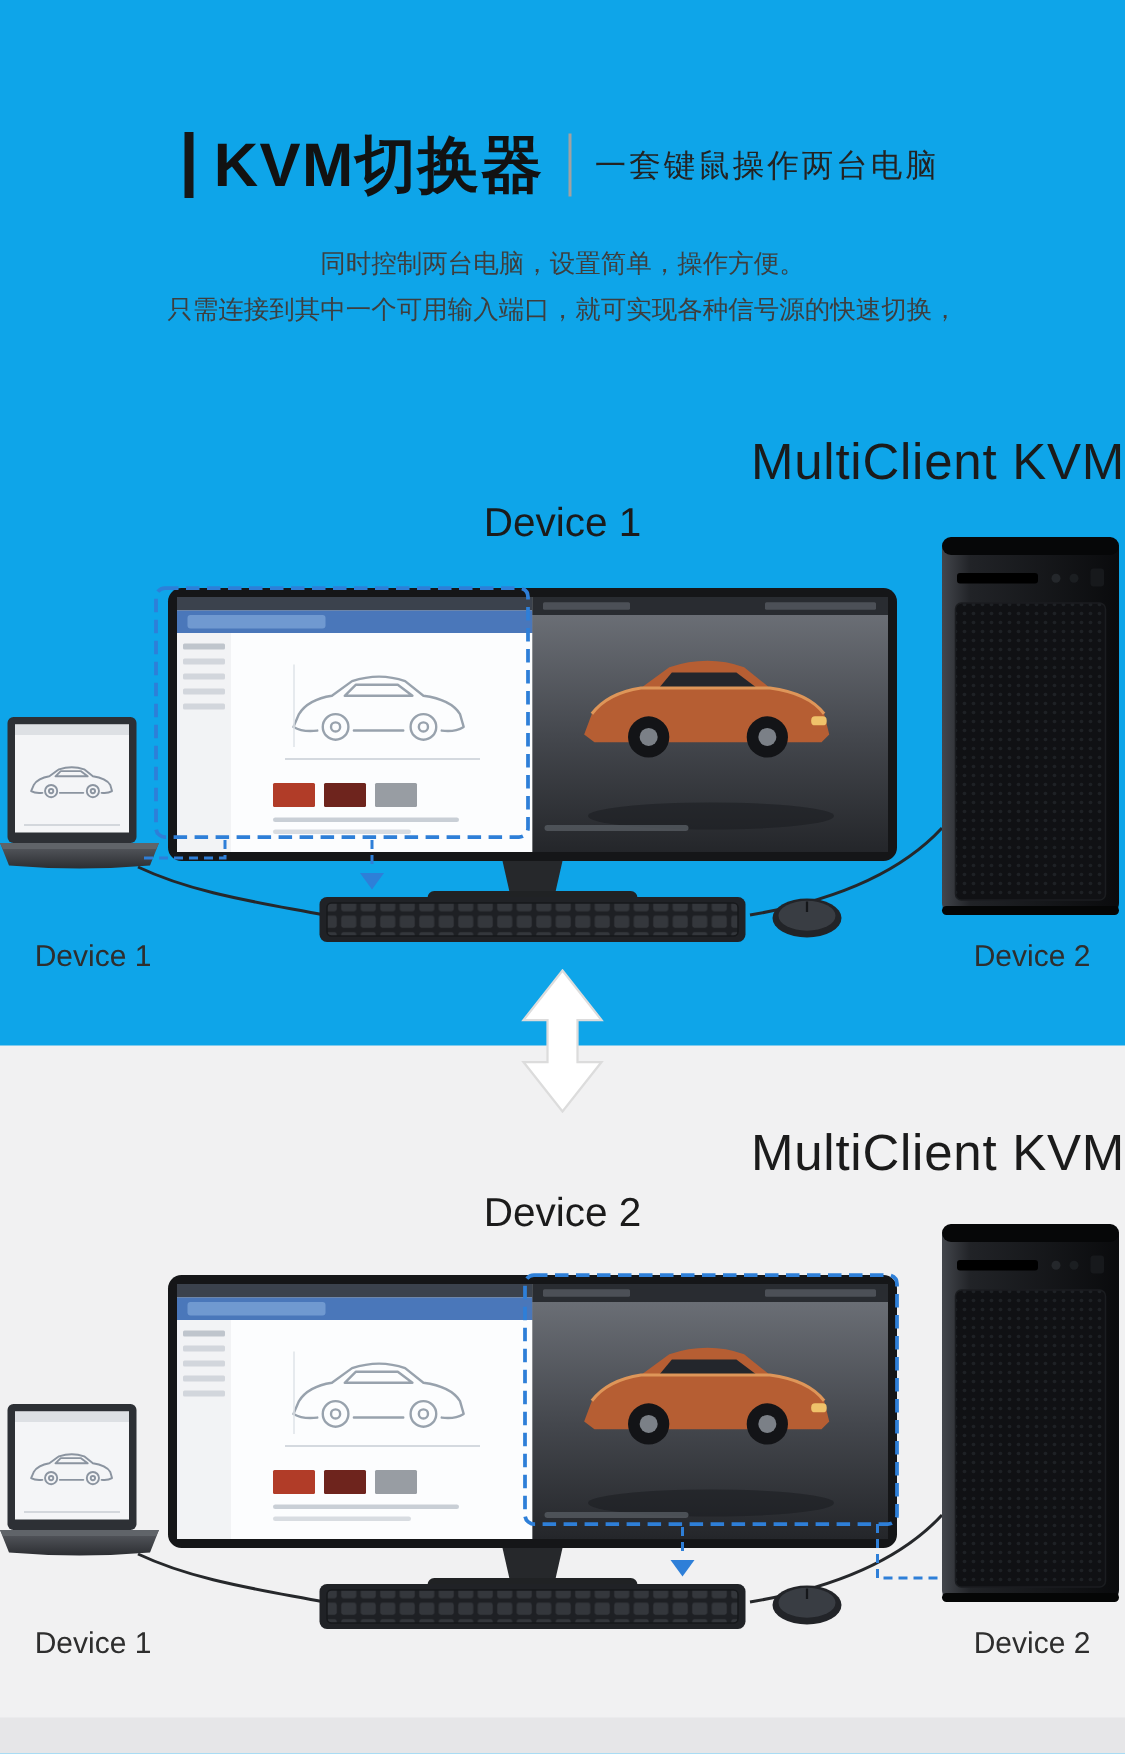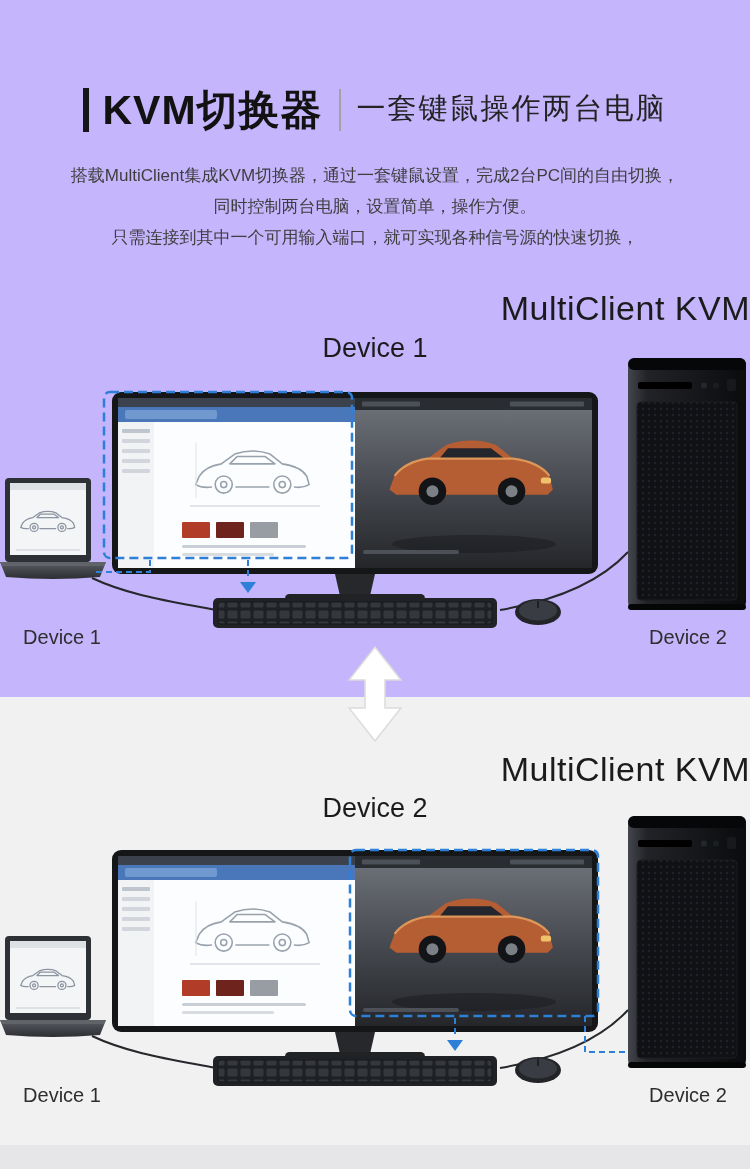--- a/index.html
+++ b/index.html
@@ -1,23 +1,23 @@
 <!DOCTYPE html>
 <html><head>
 <meta charset="utf-8">
 <style>
   html,body{margin:0;padding:0;background:#ffffff;}
-  .page{position:relative;width:750px;height:1169px;margin:0 auto;overflow:hidden;background:#c4b5fd;font-family:"Liberation Sans","DejaVu Sans",sans-serif;}
+  .page{position:relative;width:750px;height:1169px;margin:0 auto;overflow:hidden;background:#0ea5e9;font-family:"Liberation Sans","DejaVu Sans",sans-serif;}
   .bg-lower{position:absolute;top:697px;left:0;width:100%;height:472px;background:#f1f1f2;}
   .bg-footer{position:absolute;bottom:0;left:0;width:100%;height:24px;background:#e6e6e8;}
   .hdr{position:absolute;top:88px;left:0;width:100%;display:flex;align-items:center;justify-content:center;}
   .hdr-bar{width:6px;height:44px;background:#161616;margin-right:13px;}
   .hdr-title{font-size:41px;font-weight:700;color:#121212;letter-spacing:1px;line-height:1;}
   .hdr-divider{width:2px;height:42px;background:#a2a2a2;margin:0 16px;}
-  .hdr-subtitle{font-size:29px;font-weight:400;color:#232323;letter-spacing:2px;line-height:1;font-family:Liberation Mono, monospace;}
+  .hdr-subtitle{font-size:21px;font-weight:400;color:#232323;letter-spacing:2px;line-height:1;}
   .desc{position:absolute;top:160px;left:0;width:100%;text-align:center;font-size:17px;color:#3e3e3e;line-height:31px;}
   .sec-title{position:absolute;left:0;width:100%;text-align:right;font-size:34px;font-weight:400;color:#1b1b1b;letter-spacing:.5px;line-height:1.15;}
   .sec-sub{position:absolute;left:0;width:100%;text-align:center;font-size:27px;font-weight:400;color:#1b1b1b;line-height:1.15;}
   .t1{top:289px;} .st1{top:333px;} .t2{top:750px;} .st2{top:793px;}
   .scene{position:absolute;left:0;width:750px;height:300px;}
   .scene-1{top:352px;} .scene-2{top:810px;}
   .swap{position:absolute;top:646px;left:347px;width:56px;height:96px;}
   .swap-shape{fill:#ffffff;stroke:#dcdcdc;stroke-width:1.5;}
   .dev-label{font-size:20px;fill:#2e2e2e;font-family:"Liberation Sans","DejaVu Sans",sans-serif;}
   .sel-box{fill:none;stroke:#2e7fd8;stroke-width:2.5;stroke-dasharray:9 5;}
@@ -147,21 +147,20 @@
   </svg>
 
   <header class="hdr">
     <span class="hdr-bar"></span>
     <div class="hdr-title">KVM切换器</div>
     <span class="hdr-divider"></span>
     <div class="hdr-subtitle">一套键鼠操作两台电脑</div>
   </header>
 
   <div class="desc">
-    <div>搭载MultiClient集成KVM切换器，通过一套键鼠设置，完成2台PC间的自由切换，</div>
     <div>同时控制两台电脑，设置简单，操作方便。</div>
     <div>只需连接到其中一个可用输入端口，就可实现各种信号源的快速切换，</div>
   </div>
 
   <div class="sec-title t1">MultiClient KVM</div>
   <div class="sec-sub st1">Device 1</div>
 
   <svg class="scene scene-1" viewBox="0 0 750 300" role="img">
     <path class="cable" d="M500,258 C560,248 602,228 628,200"></path>
     <path class="cable" d="M92,226 C130,244 175,250 216,258"></path>

